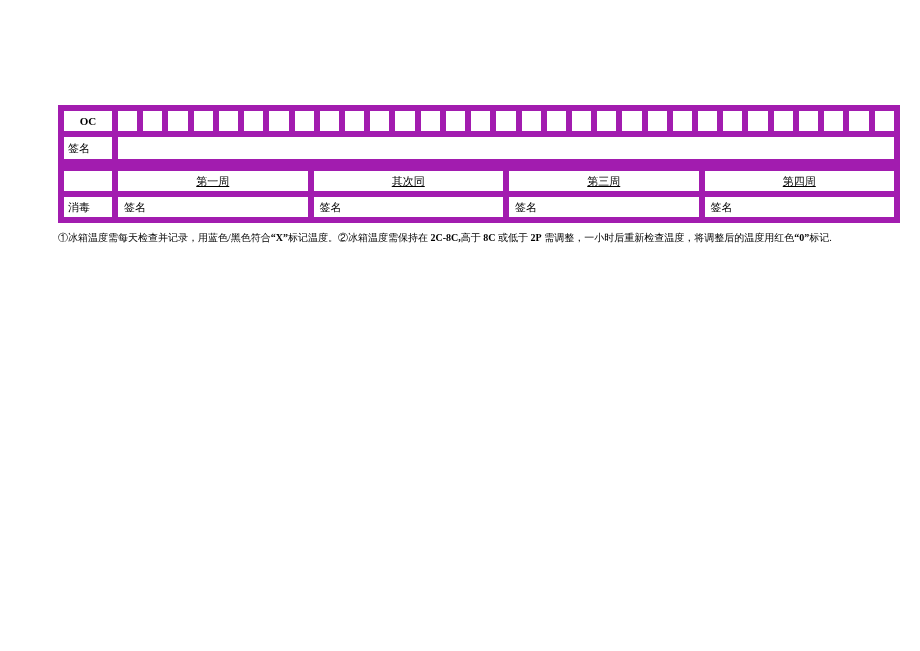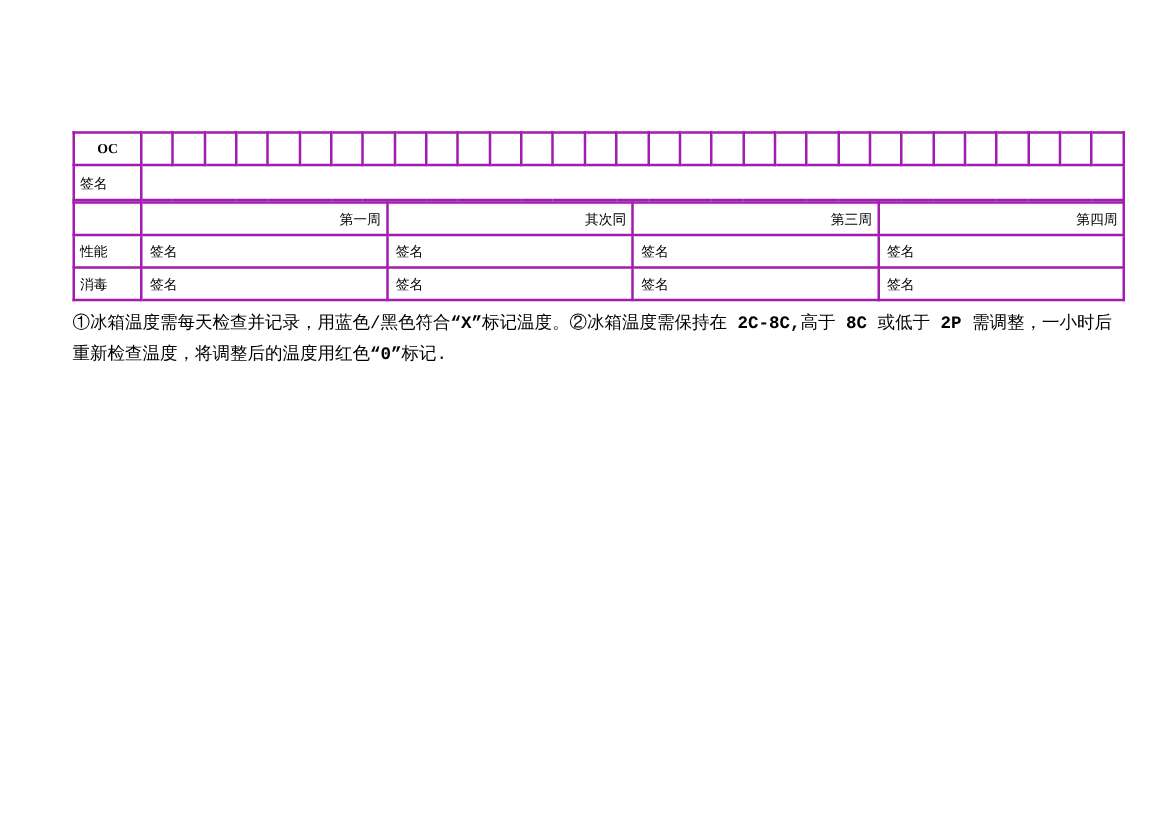--- a/index.html
+++ b/index.html
@@ -14,37 +14,36 @@
       padding-top: 105px;
       padding-left: 58px;
       padding-right: 20px;
     }
     table {
       border-collapse: collapse;
       width: 100%;
       table-layout: fixed;
     }
     td {
-      border: 2px solid #a21caf;
+      border: 6px solid #a21caf;
       height: 26px;
       padding: 2px 4px;
       vertical-align: middle;
       overflow: hidden;
     }
     .top-table td { height: 26px; }
     .sig-row td { height: 28px; }
     .oc-cell { text-align: center; font-weight: bold; width: 54px; }
     .label-col { width: 54px; }
-    .week-header { text-align: right; font-weight: normal; }
+    .week-header { text-align: center; font-weight: normal; text-decoration: underline; }
     .sig-label { padding-left: 6px; }
     .notes {
       margin-top: 6px;
-      font-size: 14px;
+      font-size: 10px;
       line-height: 1.8;
-      font-family: Liberation Mono, monospace;
     }
     .notes p { margin-bottom: 18px; }
     .bold { font-weight: bold; }
   </style>
 </head>
 <body>
 
 <div class="page">
 
   <table class="top-table">
@@ -104,27 +103,20 @@
     </colgroup>
     <tbody>
         <tr>
       <td class="label-col"></td>
       <td class="week-header"><span>第一周</span></td>
       <td class="week-header"><span>其次同</span></td>
       <td class="week-header"><span>第三周</span></td>
       <td class="week-header"><span>第四周</span></td>
     </tr>
     <tr>
-      <td class="label-col"><span>性能</span></td>
-      <td class="sig-label"><span>签名</span></td>
-      <td class="sig-label"><span>签名</span></td>
-      <td class="sig-label"><span>签名</span></td>
-      <td class="sig-label"><span>签名</span></td>
-    </tr>
-    <tr>
       <td class="label-col"><span>消毒</span></td>
       <td class="sig-label"><span>签名</span></td>
       <td class="sig-label"><span>签名</span></td>
       <td class="sig-label"><span>签名</span></td>
       <td class="sig-label"><span>签名</span></td>
     </tr>
   </tbody>
     </table>
 
   <div class="notes">

